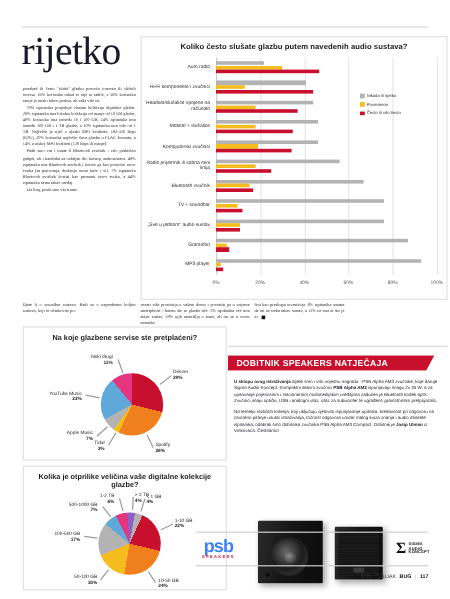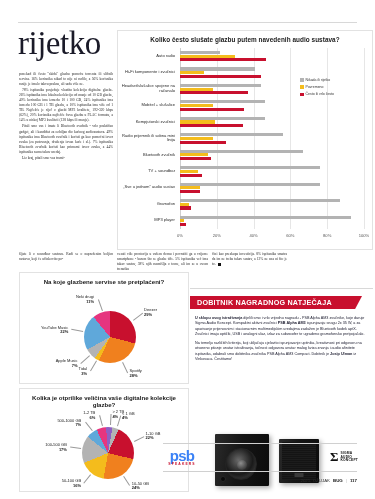--- a/index.html
+++ b/index.html
@@ -312,21 +312,21 @@
         <div class="pl l" style="top: 29.5207px; right: 106.831px;"><span>500-1000 GB</span><b>7%</b></div>
         <div class="leader" style="left: 81.6587px; top: 36.9795px; width: 11px; transform: rotate(-1.83609rad);"></div>
         <div class="pl l" style="top: 22.3644px; right: 92.7254px;"><span>1-2 TB</span><b>6%</b></div>
         <div class="leader" style="left: 90.3678px; top: 36.0334px; width: 11px; transform: rotate(-1.52193rad);"></div>
         <div class="pl r" style="top: 21.0466px; left: 92.4051px;"><span>&gt; 2 TB</span><b>4%</b></div>
       </div>
   </div>
 
   <div class="prize">
     <div class="prize-rule"></div>
-    <div class="prize-banner">DOBITNIK NAGRADNOG NATJEČAJA</div>
+    <div class="prize-banner">DOBITNIK SPEAKERS NATJEČAJA</div>
     <div class="prize-body">
       <p><b>U sklopu ovog istraživanja</b><span> dijelili smo i vrlo vrijednu nagradu - PSB Alpha AM3 zvučnike, koje daruje Sigma Audio Koncept. Kompaktni aktivni zvučnici </span><b>PSB Alpha AM3</b><span> ispunjavaju snagu 2x 35 W, a za uparivanje prijenosnim i stacionarnim multimedijskim uređajima zadužen je Bluetooth kodek aptX. Zvučnici imaju optički, USB i analogni ulaz, izlaz za subwoofer te ugrađeno gramofonsko pretpojačalo.</span></p>
       <p><span>Na temelju različitih kriterija, koji uključuju cjelovito ispunjavanje upitnika, kreativnost pri odgovoru na otvoreno pitanje unutar istraživanja, točnost odgovora unutar malog kviza znanja i audio afinitete ispitanika, odabrali smo dobitnika zvučnika PSB Alpha AM3 Compact. Dobitnik je </span><b>Josip Ulman</b><span> iz Vinkovaca. Čestitamo!</span></p>
     </div>
   </div>
 
   <div class="speakers">
     <div class="spk spk-big">
       <div class="woof">
         <div class="dust"></div>

